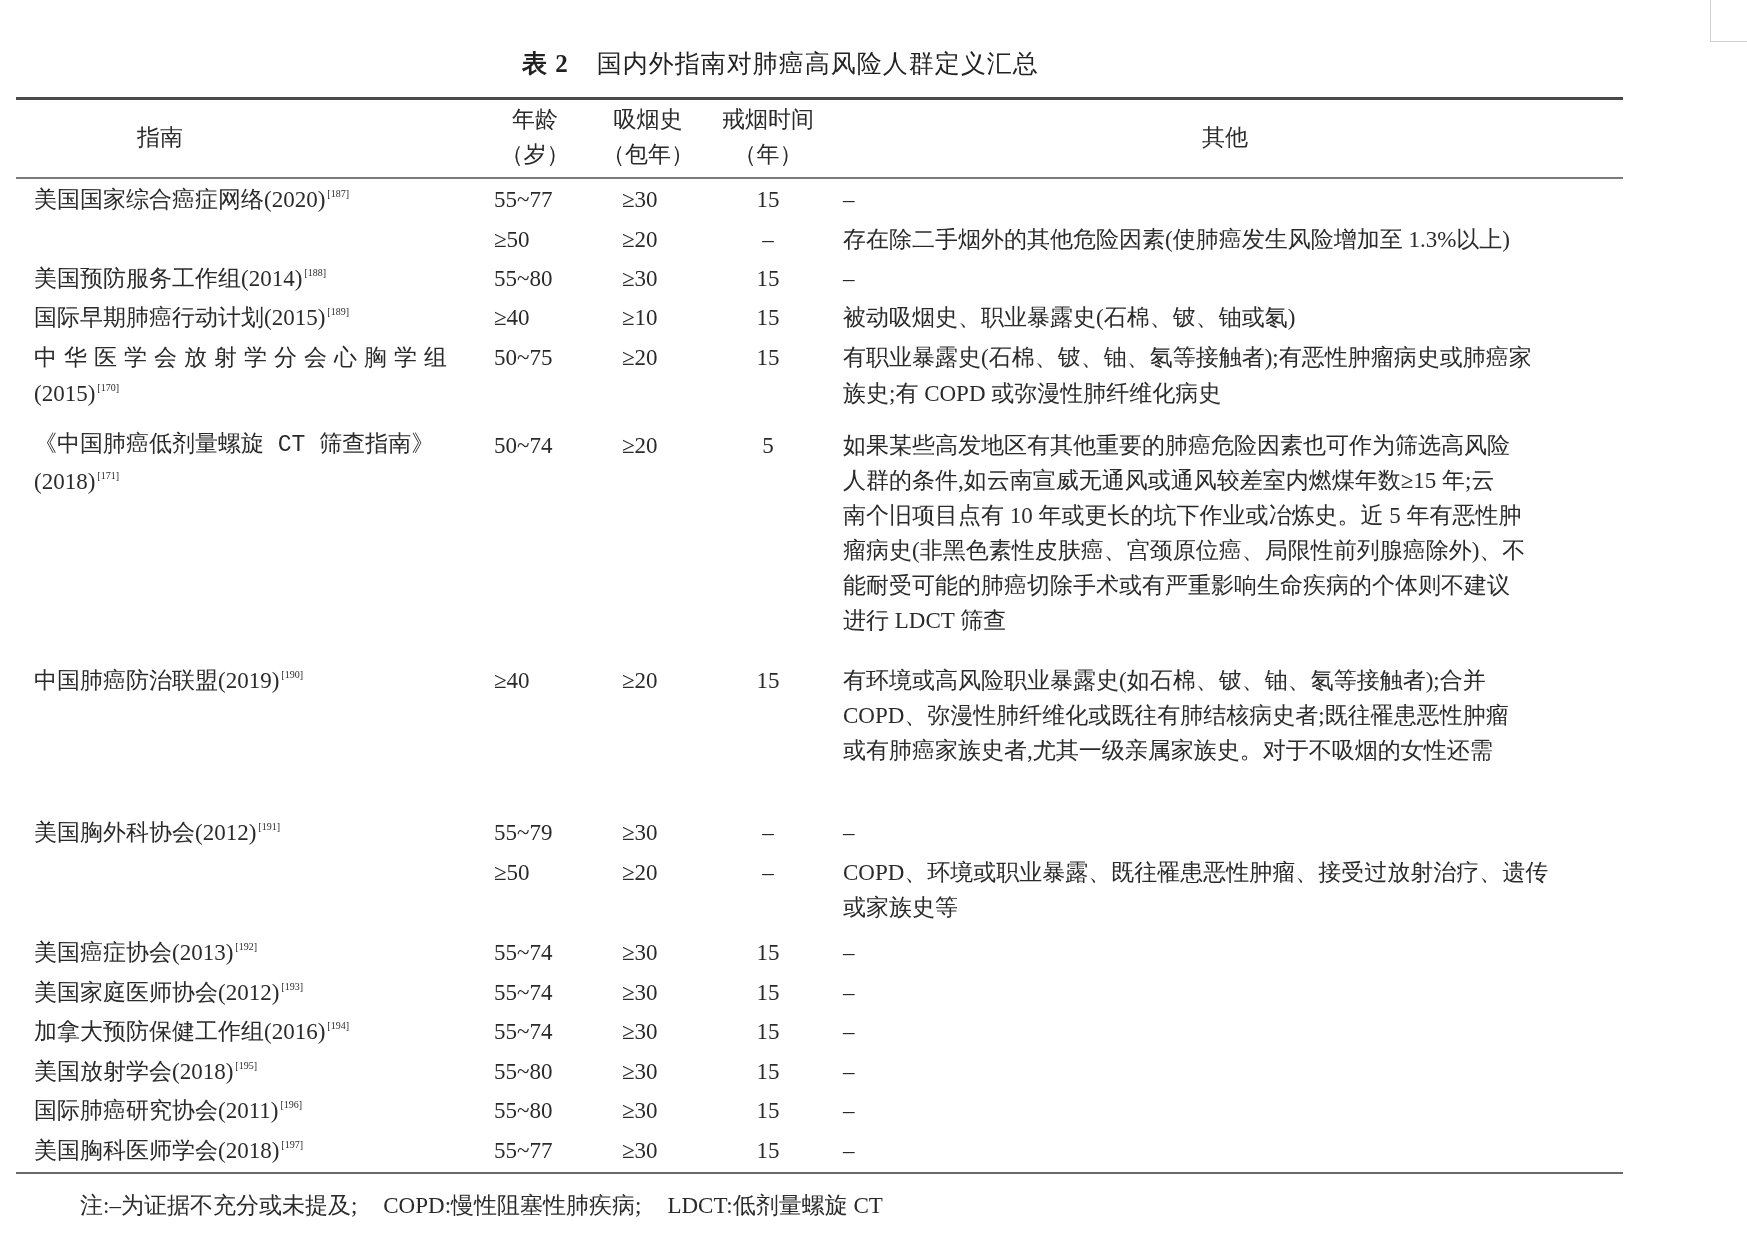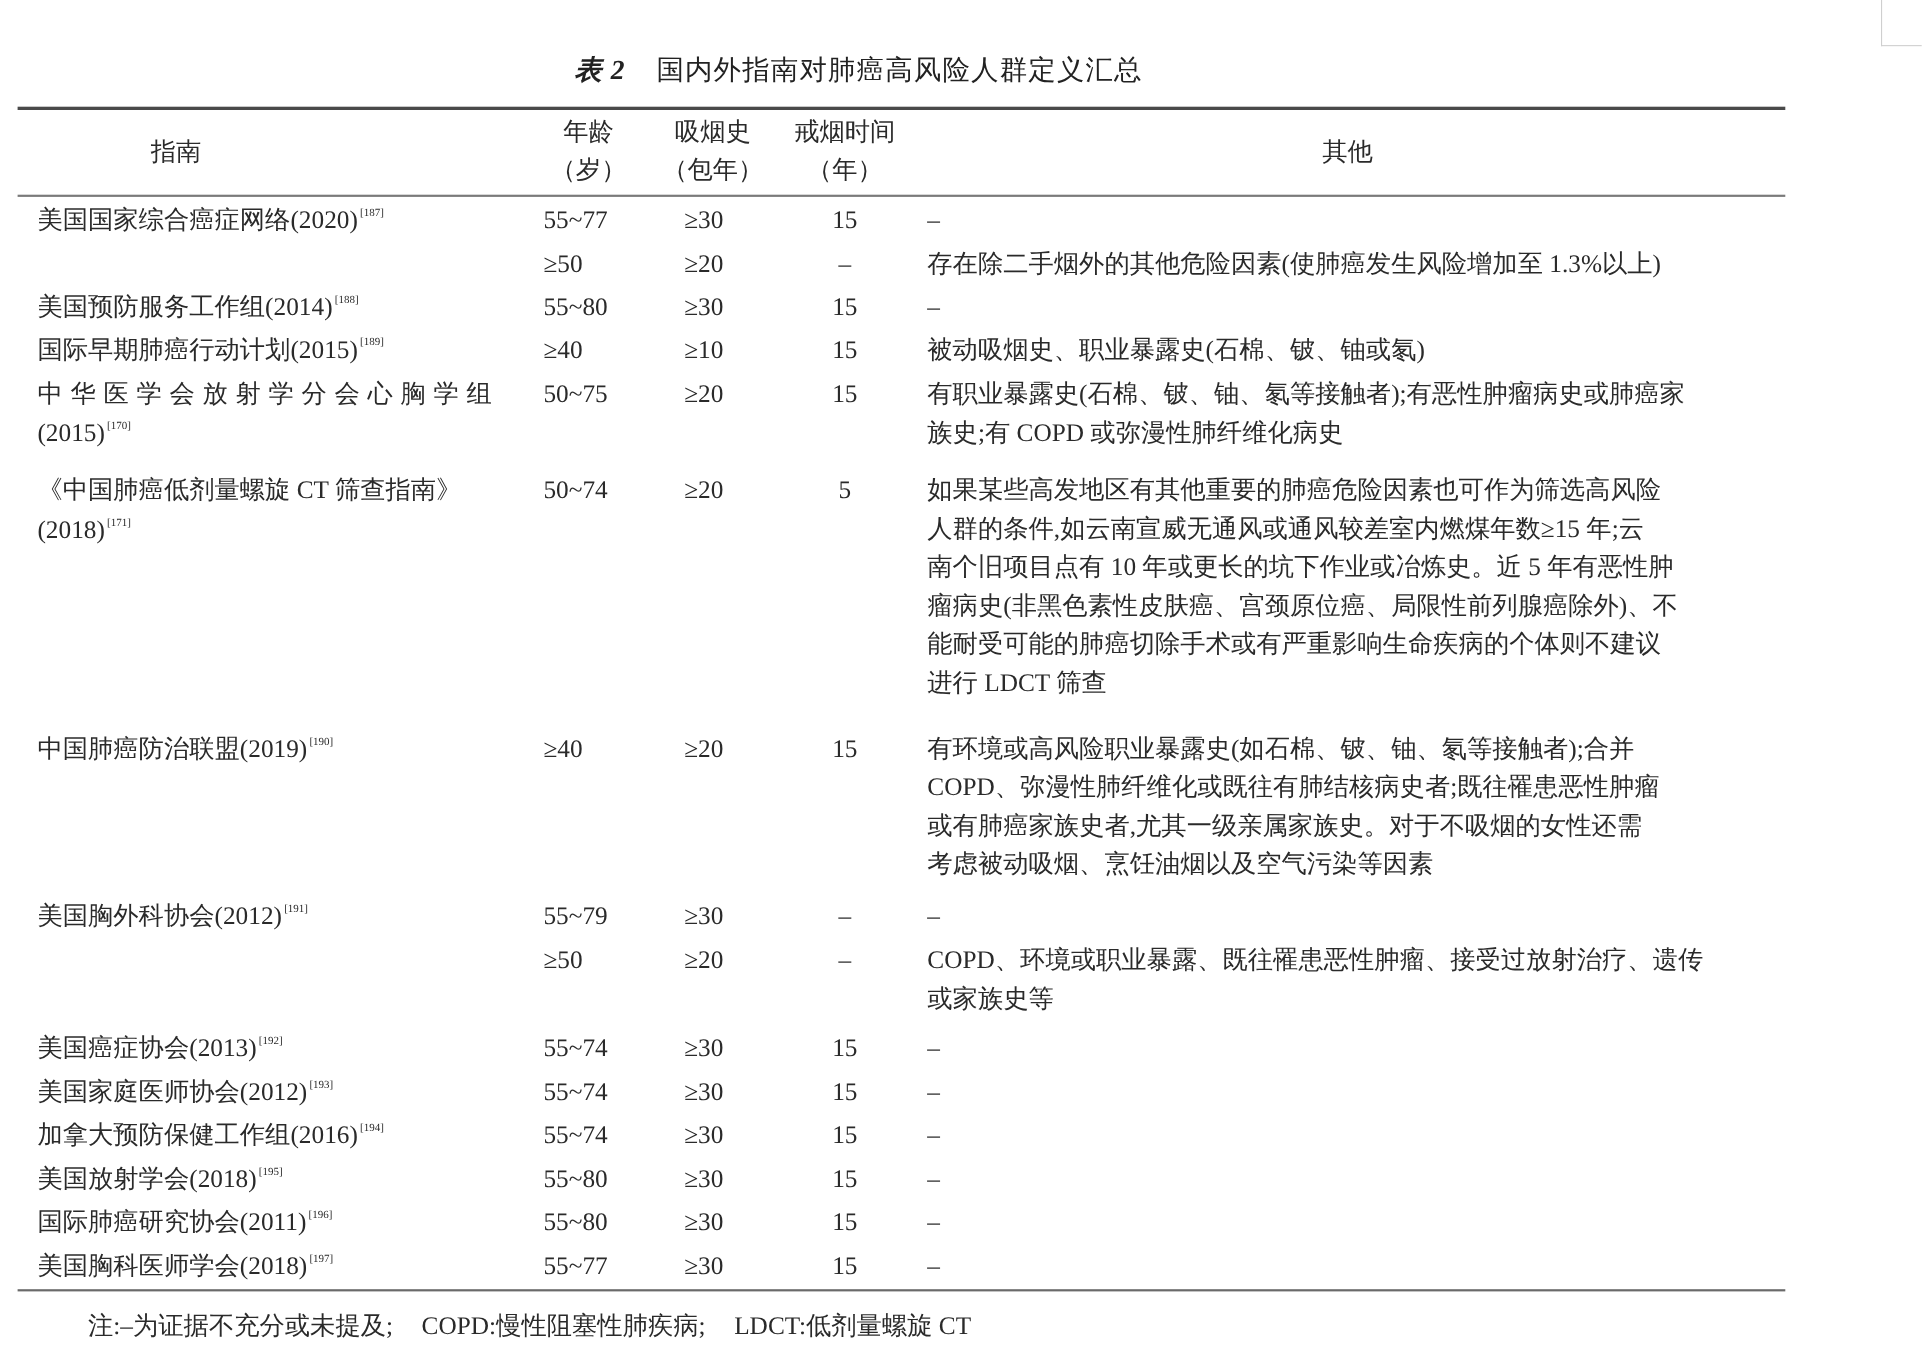--- a/index.html
+++ b/index.html
@@ -36,21 +36,20 @@
       color: #222;
     }
     .caption .cap-inner {
       position: absolute;
       left: 522px;
       white-space: nowrap;
     }
     .caption .cap-label {
       font-weight: bold;
       margin-right: 28px;
-      font-style: italic;
     }
     .rule-top {
       position: absolute;
       left: 16px;
       top: 97px;
       width: 1607px;
       height: 3px;
       background: #4a4a4a;
     }
     .rule-mid {
@@ -184,21 +183,21 @@
   <div class="cell age" style="top:340px;">50~75</div>
   <div class="cell smoke" style="top:340px;">≥20</div>
   <div class="cell quit" style="top:340px;">15</div>
   <div class="cell other" style="top:340px; line-height:36px;">
     <span class="other-line" style="height:36px;">有职业暴露史(石棉、铍、铀、氡等接触者);有恶性肿瘤病史或肺癌家</span>
     <span class="other-line" style="height:36px;">族史;有 COPD 或弥漫性肺纤维化病史</span>
   </div>
 </div>
 
 <div>
-  <div class="cell guide" style="top:428px;"><span>《中国肺癌低剂量螺旋 CT 筛查指南》</span></div>
+  <div class="cell guide" style="top:428px;font-family:Liberation Mono, monospace;"><span>《中国肺癌低剂量螺旋 CT 筛查指南》</span></div>
   <div class="cell guide" style="top:464px;"><span>(2018)</span><span class="sup">[171]</span></div>
   <div class="cell age" style="top:428px;">50~74</div>
   <div class="cell smoke" style="top:428px;">≥20</div>
   <div class="cell quit" style="top:428px;">5</div>
   <div class="cell other" style="top:428px;">
     <span class="other-line">如果某些高发地区有其他重要的肺癌危险因素也可作为筛选高风险</span>
     <span class="other-line">人群的条件,如云南宣威无通风或通风较差室内燃煤年数≥15 年;云</span>
     <span class="other-line">南个旧项目点有 10 年或更长的坑下作业或冶炼史。近 5 年有恶性肿</span>
     <span class="other-line">瘤病史(非黑色素性皮肤癌、宫颈原位癌、局限性前列腺癌除外)、不</span>
     <span class="other-line">能耐受可能的肺癌切除手术或有严重影响生命疾病的个体则不建议</span>
@@ -208,21 +207,20 @@
 
 <div>
   <div class="cell guide" style="top:663px;"><span>中国肺癌防治联盟(2019)</span><span class="sup">[190]</span></div>
   <div class="cell age" style="top:663px;">≥40</div>
   <div class="cell smoke" style="top:663px;">≥20</div>
   <div class="cell quit" style="top:663px;">15</div>
   <div class="cell other" style="top:663px;">
     <span class="other-line">有环境或高风险职业暴露史(如石棉、铍、铀、氡等接触者);合并</span>
     <span class="other-line">COPD、弥漫性肺纤维化或既往有肺结核病史者;既往罹患恶性肿瘤</span>
     <span class="other-line">或有肺癌家族史者,尤其一级亲属家族史。对于不吸烟的女性还需</span>
-    <span class="other-line">考虑被动吸烟、烹饪油烟以及空气污染等因素</span>
   </div>
 </div>
 
 <div>
   <div class="cell guide" style="top:815px;text-align:center;"><span>美国胸外科协会(2012)</span><span class="sup">[191]</span></div>
   <div class="cell age" style="top:815px;">55~79</div>
   <div class="cell smoke" style="top:815px;">≥30</div>
   <div class="cell quit" style="top:815px;">–</div>
   <div class="cell other" style="top:815px;">
       <span class="other-line">–</span>

